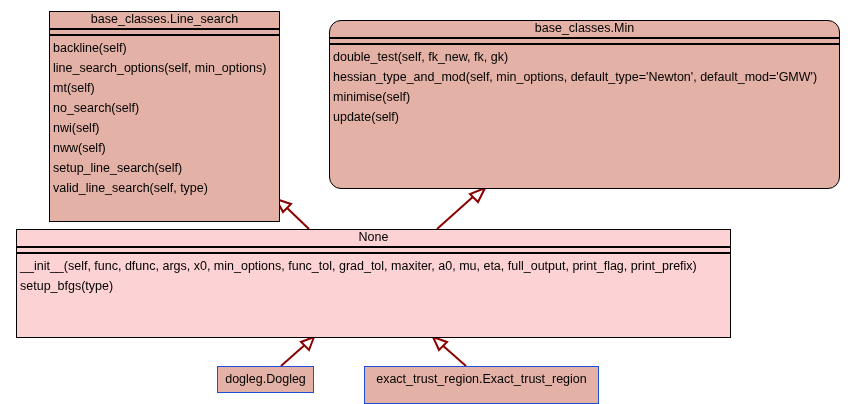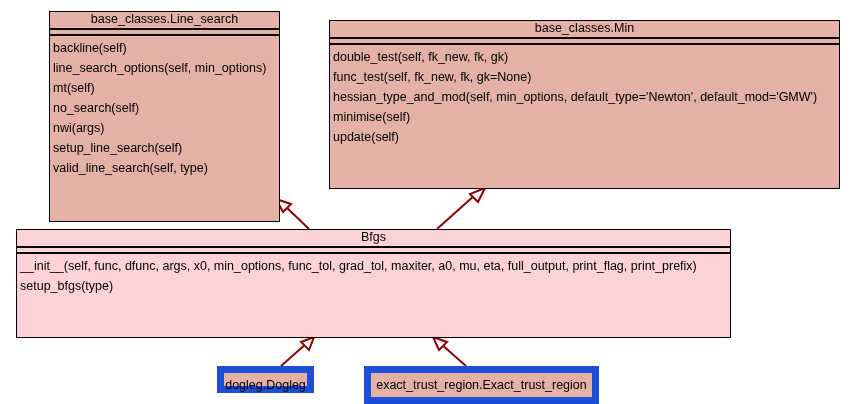--- a/index.html
+++ b/index.html
@@ -15,21 +15,21 @@
   .cls.bfgs { background: #fdd2d4; }
   .cls .title {
     height: 16px; line-height: 15px; text-align: center;
     border-bottom: 2px solid #000; white-space: nowrap;
   }
   .cls .attrs { height: 4px; border-bottom: 2px solid #000; }
   .cls .methods { padding: 2px 0 0 3px; }
   .cls .method { height: 20px; line-height: 20px; white-space: nowrap; }
   .leaf {
     position: absolute; box-sizing: border-box;
-    border: 7px solid #1d4ed8; background: #e3b1a5;
+    border: 1px solid #1d4ed8; background: #e3b1a5;
     text-align: center; line-height: 24px; white-space: nowrap;
   }
   svg#edges { position: absolute; left: 0; top: 0; }
 </style>
 </head>
 <body>
 
 <svg id="edges" width="855" height="404">
   <g>
     <line x1="309" y1="229" x2="285" y2="206" stroke="#8b0000" stroke-width="2"></line>
@@ -50,40 +50,40 @@
 </svg>
 
 <div class="cls" style="left:49px; top:11px; width:231px; height:211px;">
   <div class="title">base_classes.Line_search</div>
   <div class="attrs"></div>
   <div class="methods">
     <div class="method">backline(self)</div>
     <div class="method">line_search_options(self, min_options)</div>
     <div class="method">mt(self)</div>
     <div class="method">no_search(self)</div>
-    <div class="method">nwi(args)</div>
+    <div class="method">nwi(self)</div>
+    <div class="method">nww(self)</div>
     <div class="method">setup_line_search(self)</div>
     <div class="method">valid_line_search(self, type)</div>
   </div>
 </div>
 
-<div class="cls" style="left:329px; top:20px; width:511px; height:169px;">
+<div class="cls" style="left:329px; top:20px; width:511px; height:169px;border-radius:12px;">
   <div class="title">base_classes.Min</div>
   <div class="attrs"></div>
   <div class="methods">
     <div class="method">double_test(self, fk_new, fk, gk)</div>
-    <div class="method">func_test(self, fk_new, fk, gk=None)</div>
     <div class="method">hessian_type_and_mod(self, min_options, default_type='Newton', default_mod='GMW')</div>
     <div class="method">minimise(self)</div>
     <div class="method">update(self)</div>
   </div>
 </div>
 
 <div class="cls bfgs" style="left:16px; top:229px; width:715px; height:109px;">
-  <div class="title">Bfgs</div>
+  <div class="title">None</div>
   <div class="attrs"></div>
   <div class="methods">
     <div class="method">__init__(self, func, dfunc, args, x0, min_options, func_tol, grad_tol, maxiter, a0, mu, eta, full_output, print_flag, print_prefix)</div>
     <div class="method">setup_bfgs(type)</div>
   </div>
 </div>
 
 <div class="leaf" style="left:217px; top:366px; width:97px; height:27px;">
   <span>dogleg.Dogleg</span>
 </div>

